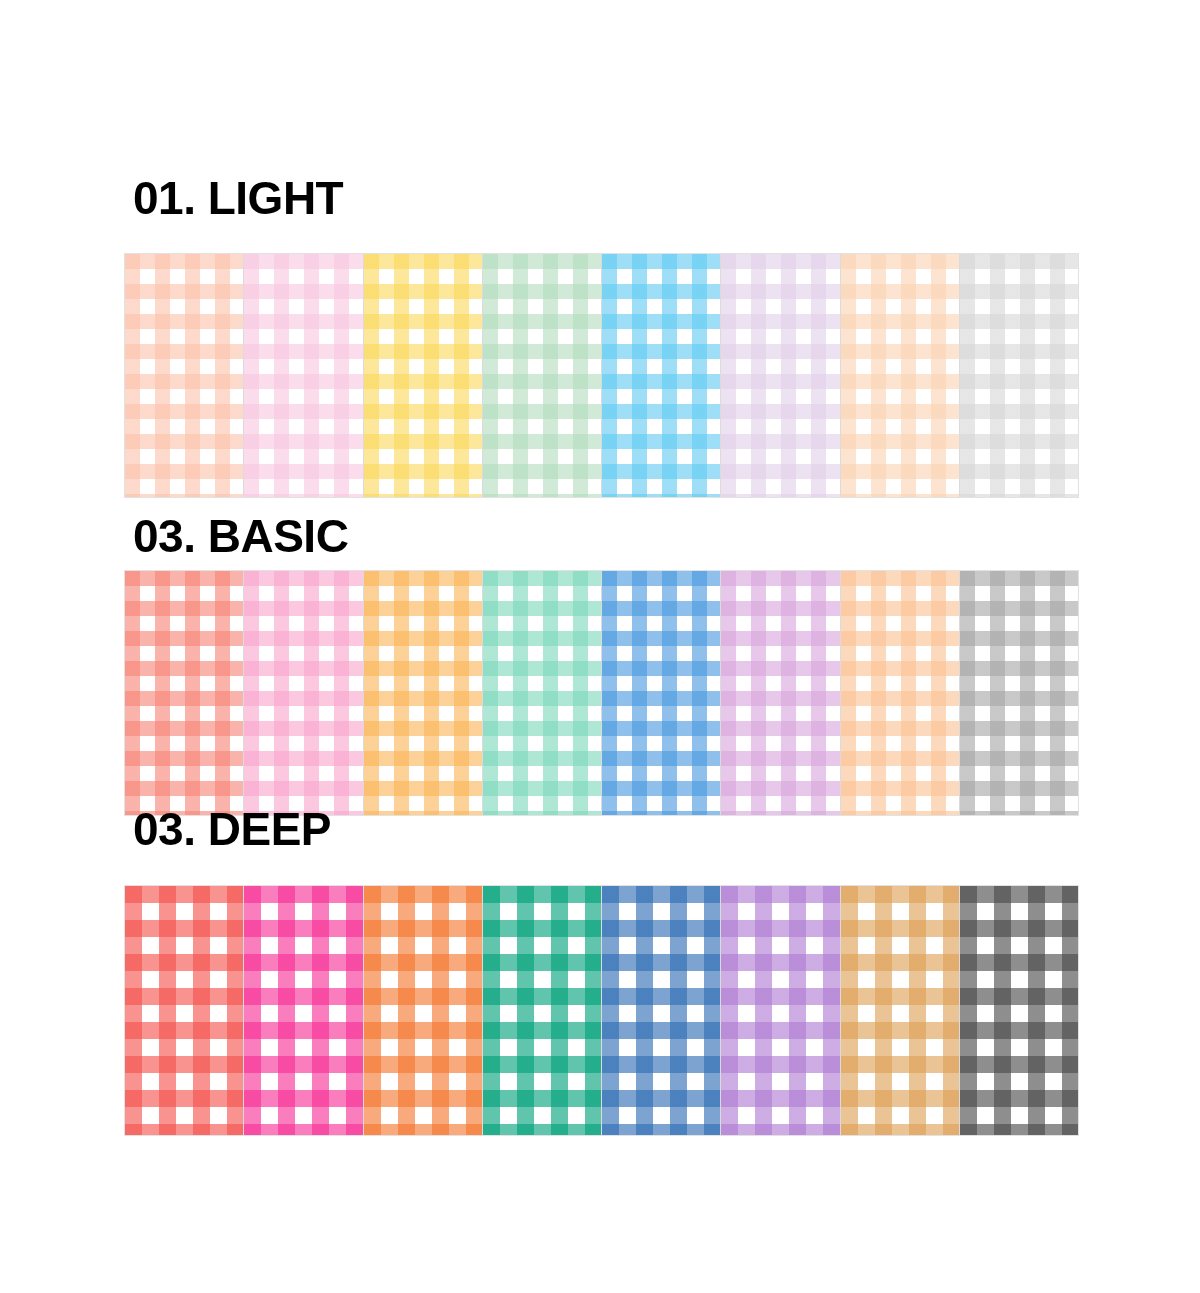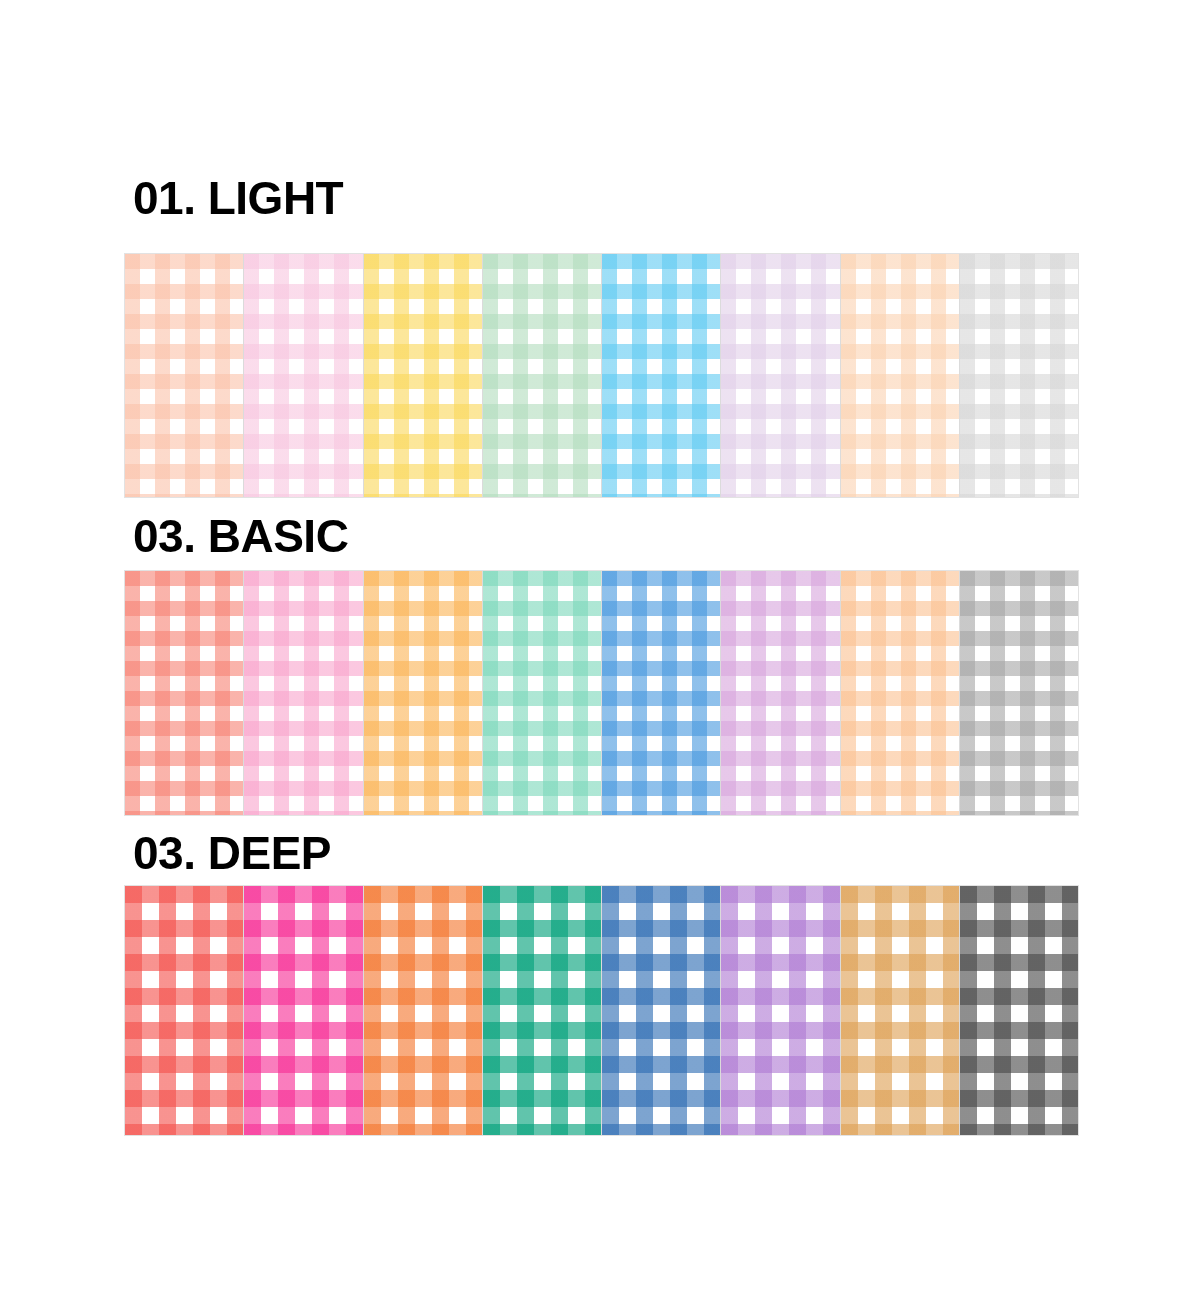--- a/index.html
+++ b/index.html
@@ -70,21 +70,21 @@
     inset: 0;
   }
 
   
   #sec-light .section-title { top: 175px; text-align: center; }
   #sec-light .strip { top: 253px; height: 245px; }
 
   #sec-basic .section-title { top: 513px; }
   #sec-basic .strip { top: 570px; height: 246px; }
 
-  #sec-deep .section-title { top: 830px; }
+  #sec-deep .section-title { top: 806px; }
   #sec-deep .strip { top: 885px; height: 251px; }
 </style>
 </head>
 <body>
 
 <div class="page">
 
   <div class="section" id="sec-light">
     <div class="section-title">01. LIGHT</div>
     <div class="strip">

